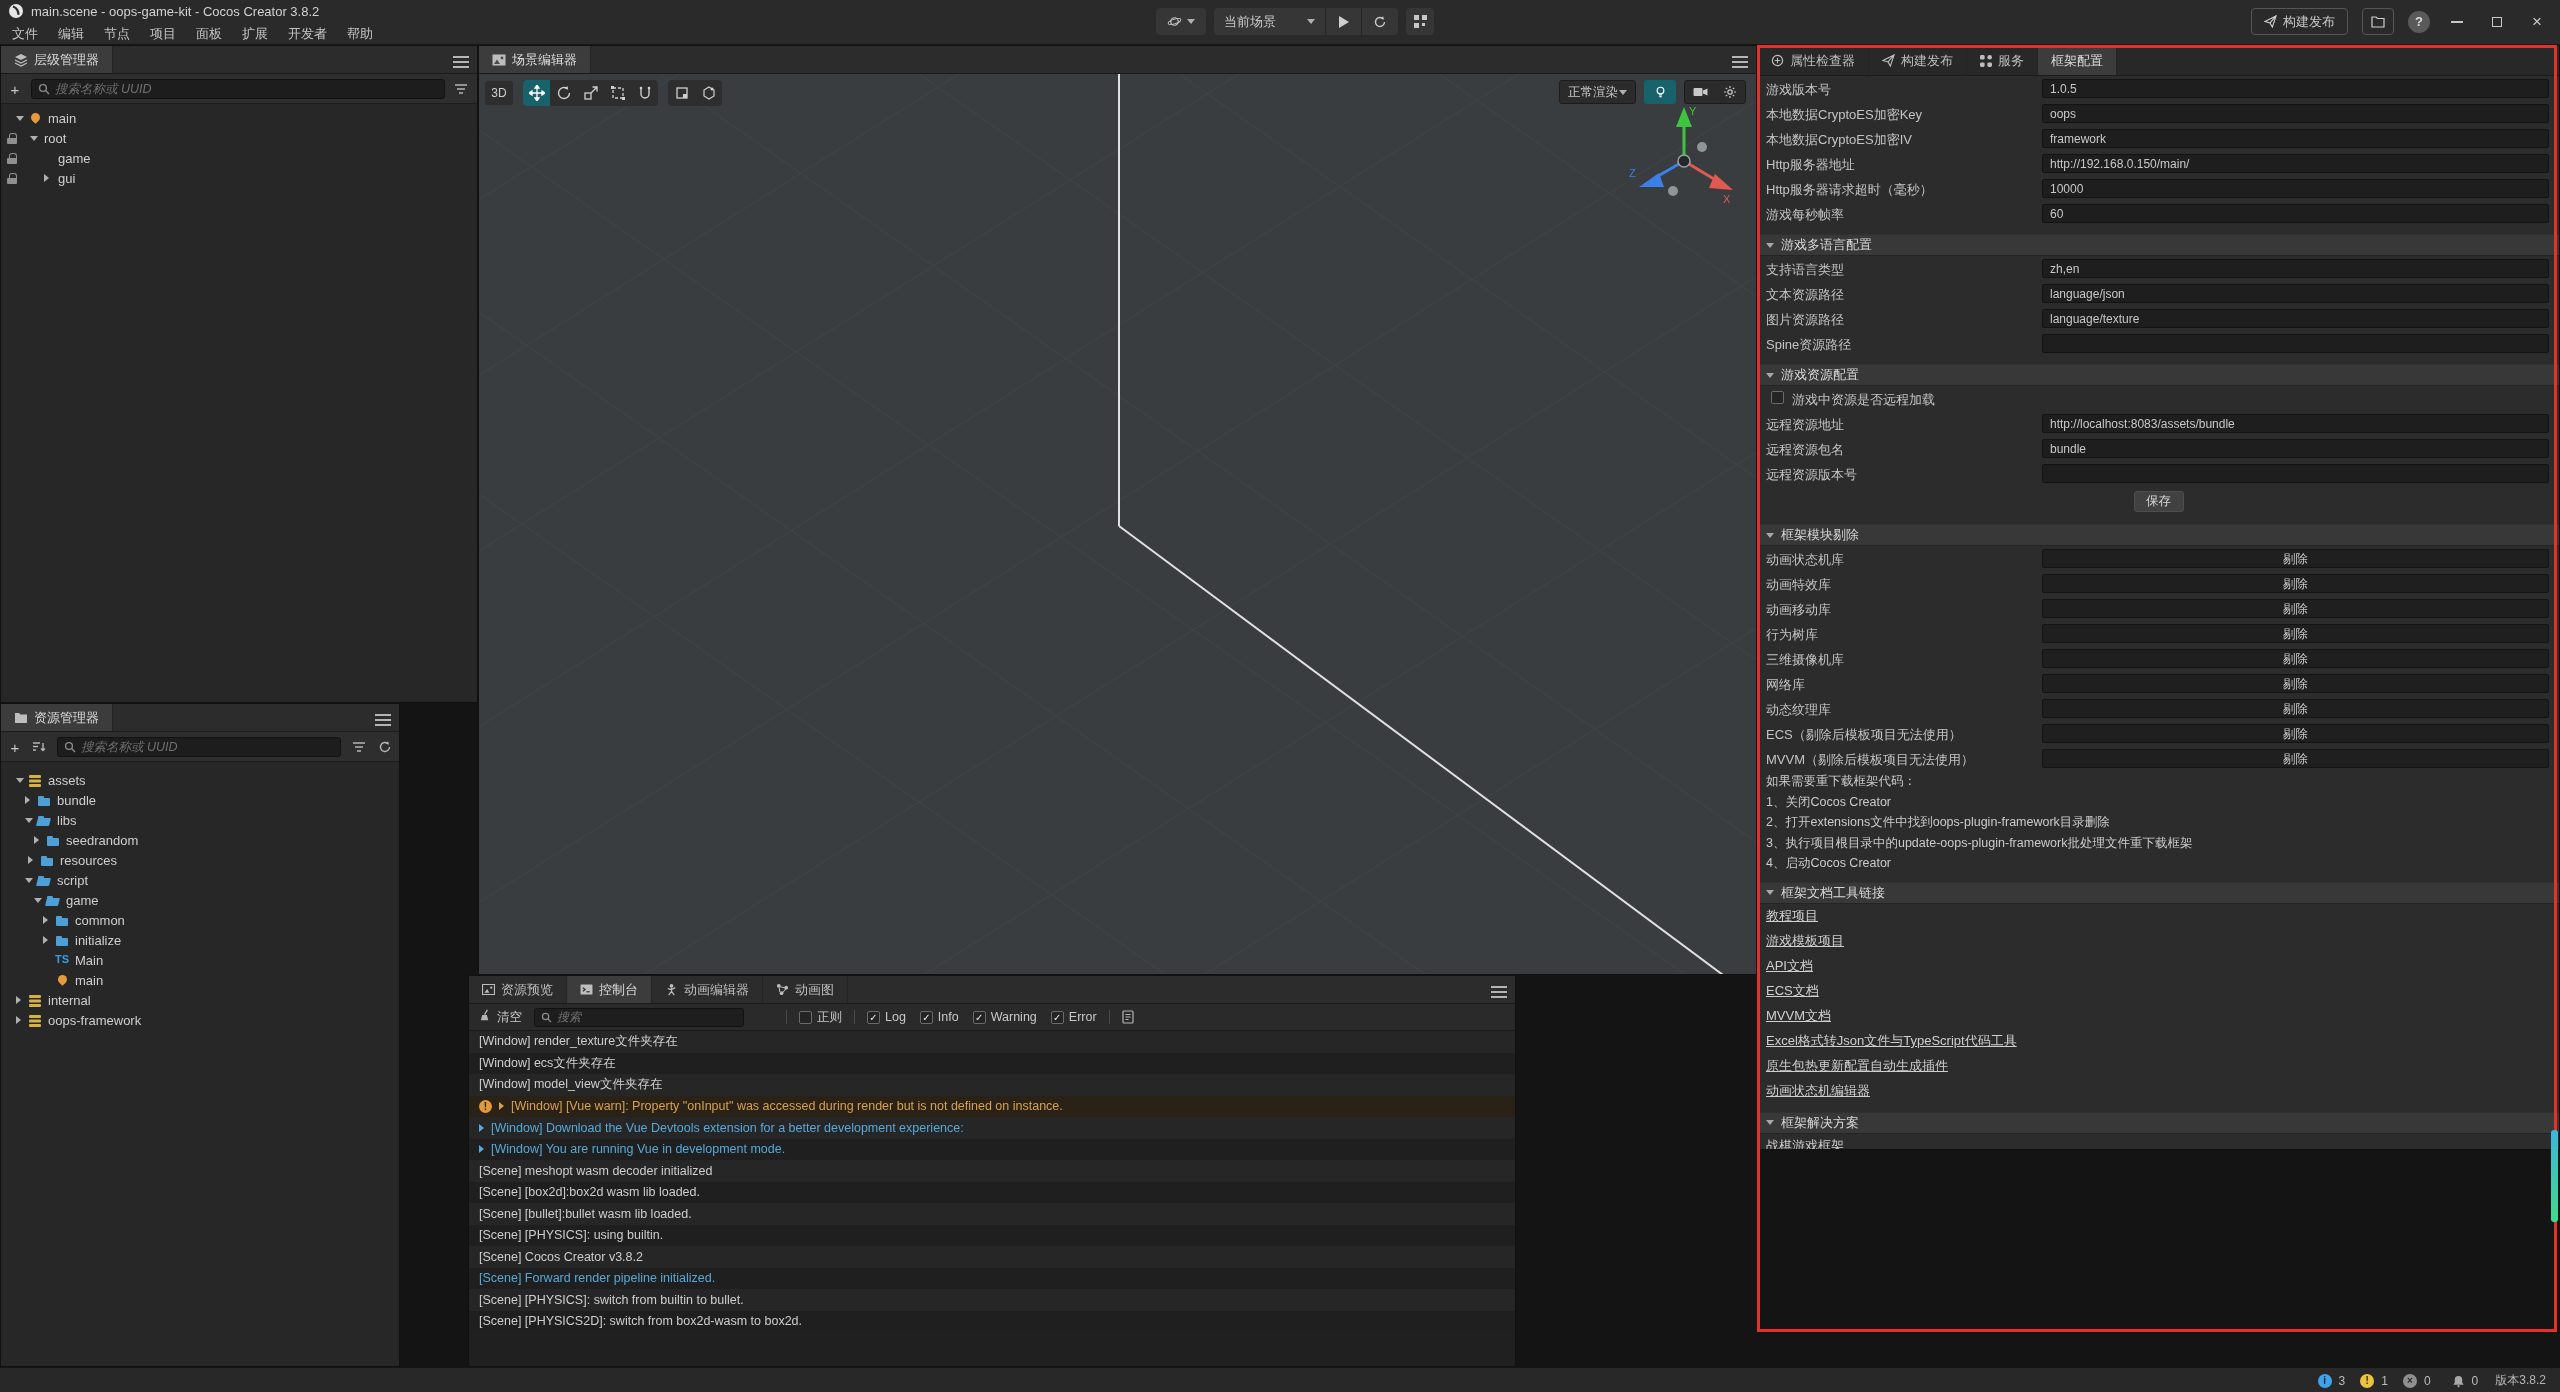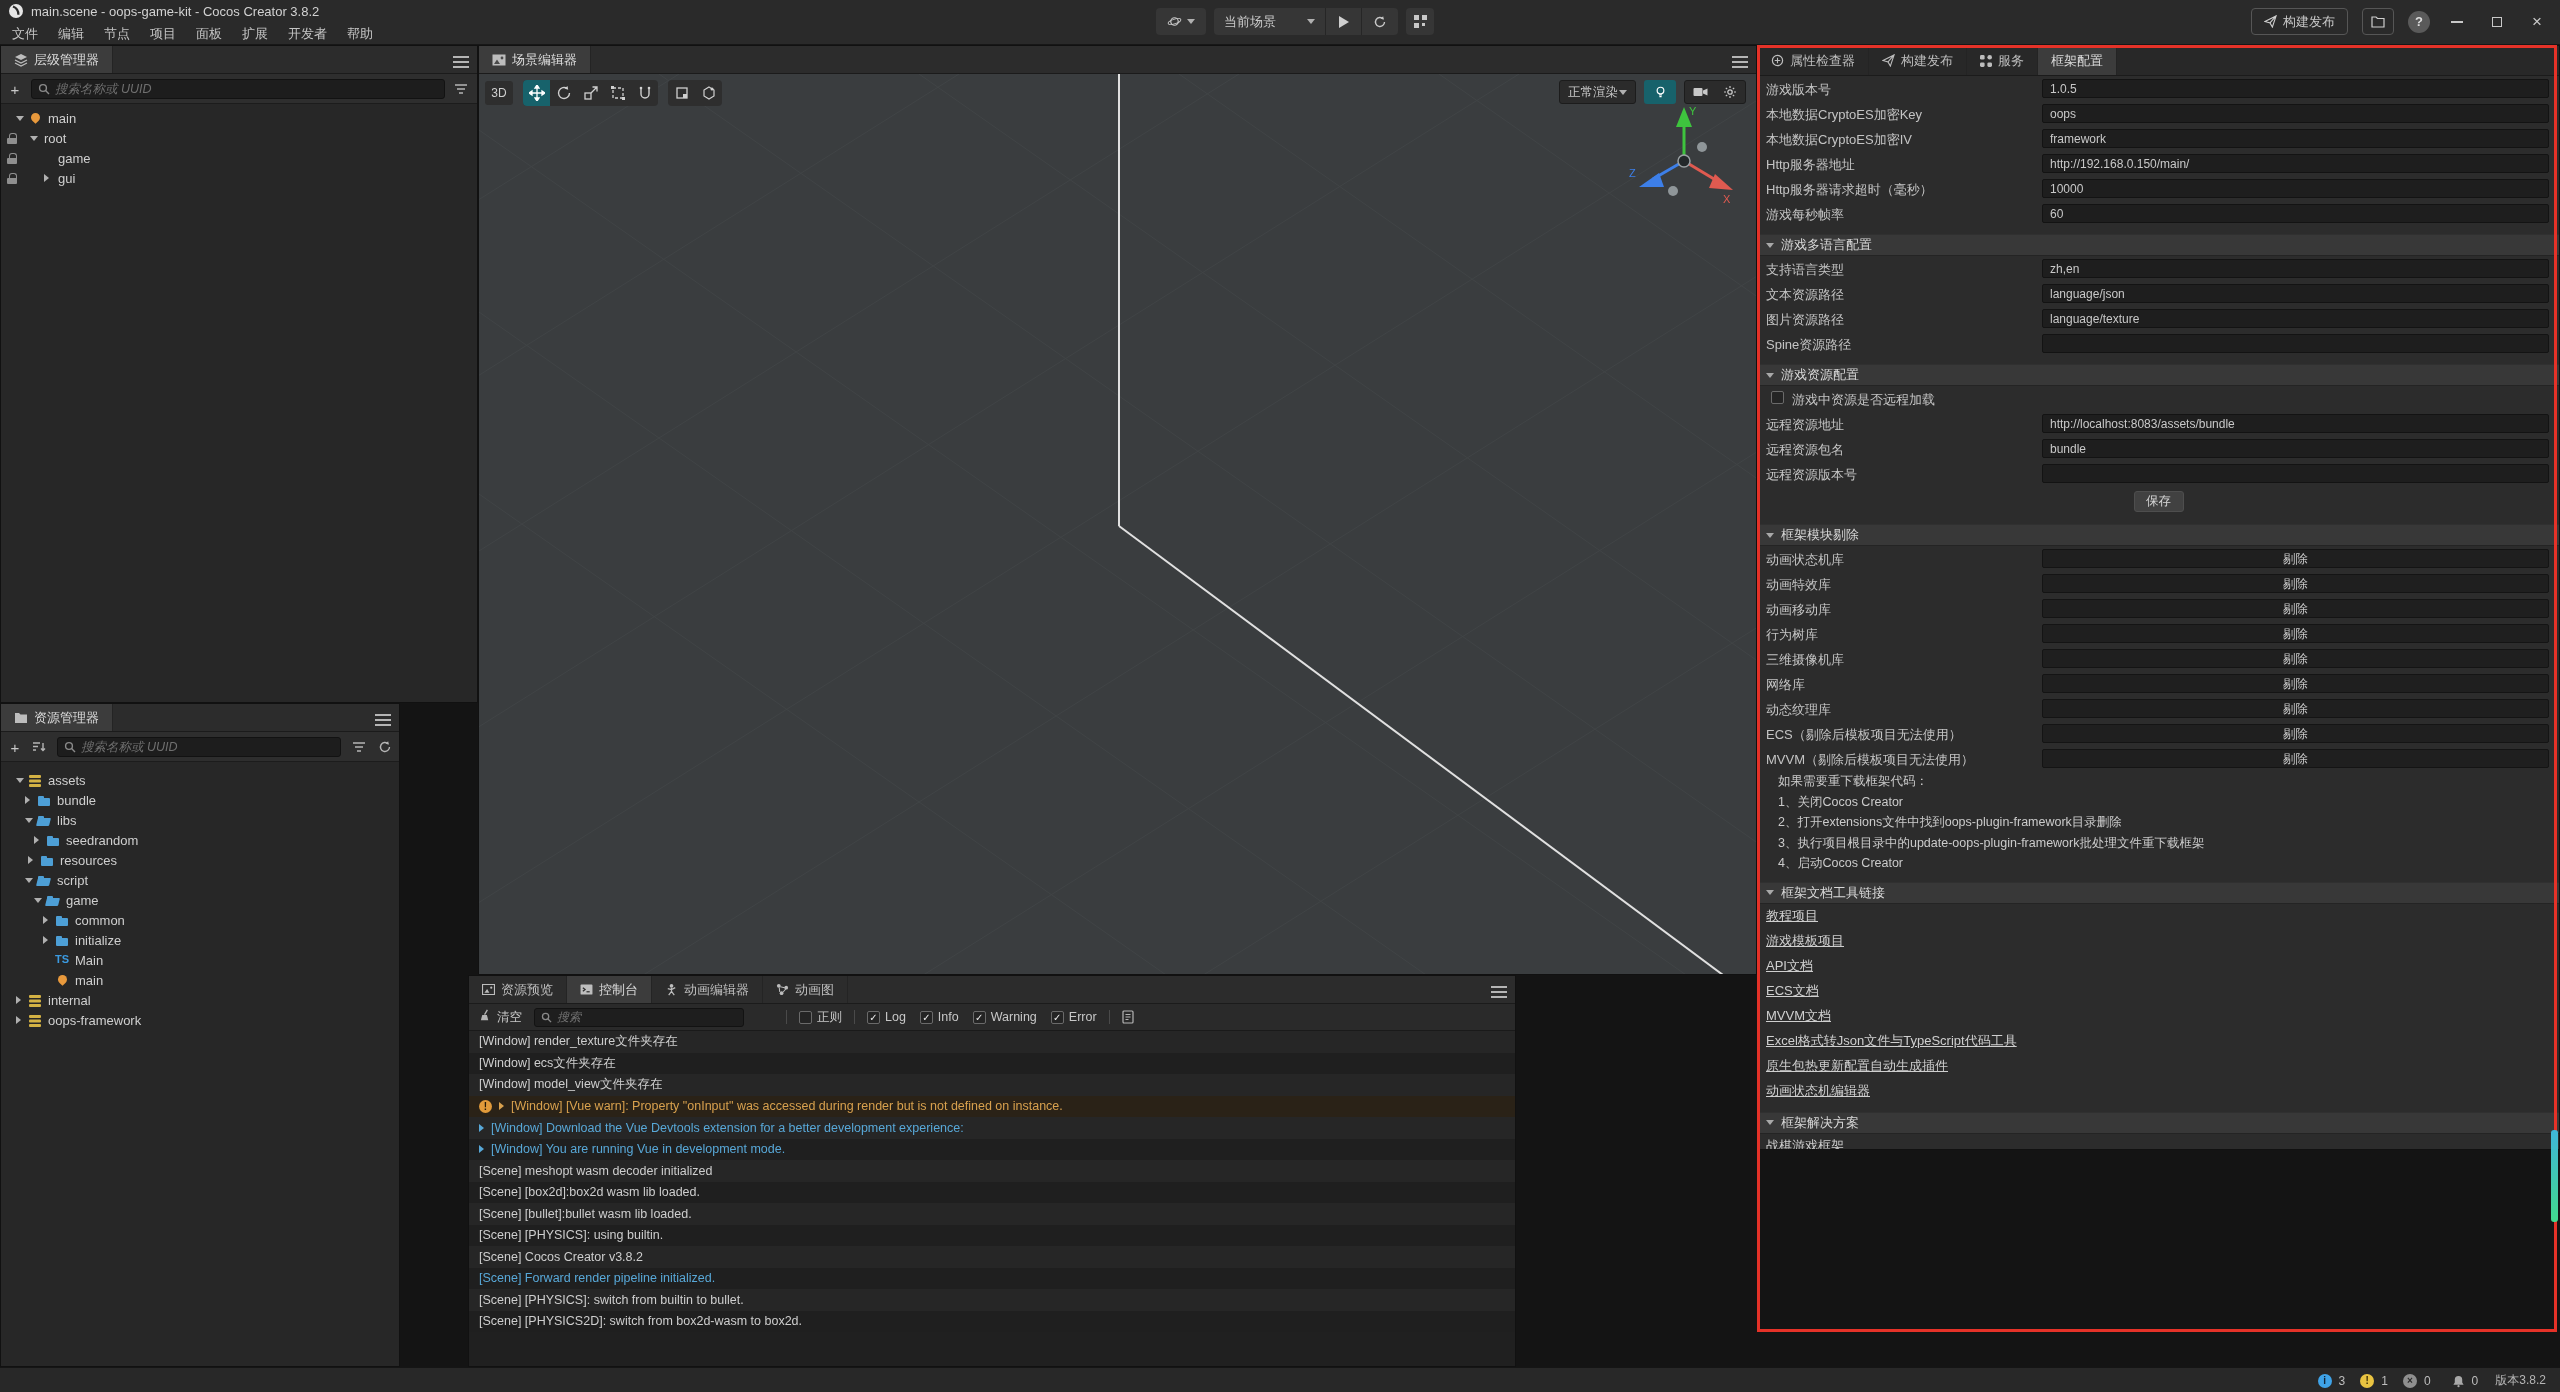--- a/index.html
+++ b/index.html
@@ -97,21 +97,21 @@
 .sec-chev{width:0;height:0;border-left:4px solid transparent;border-right:4px solid transparent;border-top:5px solid #a8a8a8}
 .formrow{position:relative;height:25px}
 .flabel{position:absolute;left:8px;top:5px;color:#c4c4c4;white-space:nowrap}
 .finput{position:absolute;left:284px;right:10px;top:3px;height:19px;background:#1e1e1e;border:1px solid #131313;border-radius:2px;color:#c9c9c9;font-size:12px;padding:0 7px;font-family:"Liberation Sans",sans-serif;outline:none}
 .modbtn{position:absolute;left:284px;right:10px;top:3px;height:19px;background:#1f1f1f;border:1px solid #141414;border-radius:2px;text-align:center;line-height:18px;font-size:12.5px;color:#c9c9c9;cursor:pointer}
 .checkrow{position:relative;height:25px}
 .checkrow .cbx{position:absolute;left:13px;top:5px}
 .checkrow .flabel{left:34px}
 .saverow{height:30px;display:flex;align-items:center;justify-content:center}
 #save-btn{min-width:50px;height:21px;background:#414141;border:1px solid #4e4e4e;border-radius:3px;color:#d6d6d6;font-size:12.5px;padding:0 10px;cursor:pointer}
-.noteline{height:20.5px;line-height:20.5px;padding-left:20px;color:#cbcbcb;white-space:nowrap;font-size:12.5px}
+.noteline{height:20.5px;line-height:20.5px;padding-left:8px;color:#cbcbcb;white-space:nowrap;font-size:12.5px}
 .linkrow{height:25px;display:flex;align-items:center;padding-left:8px}
 .linktext{color:var(--link-gray,#cfcfcf);text-decoration:underline;cursor:pointer;white-space:nowrap}
 #red-overlay{position:absolute;left:1757px;top:45px;width:800px;height:1287px;border:3px solid var(--highlight-red,#e53228);z-index:40;pointer-events:none}
 #rp-scrollthumb{position:absolute;left:2551px;top:1130px;width:7px;height:92px;border-radius:3px;background:linear-gradient(180deg,#3fb6d8,#41d98d);z-index:45;cursor:pointer}
 
 #statusbar{position:absolute;left:0;top:1367px;width:2560px;height:25px;background:#282828;border-top:1px solid #151515}
 #status-right{position:absolute;right:14px;top:0;height:25px;display:flex;align-items:center;gap:7px;font-size:12px;color:#bdbdbd}
 .sico{width:14px;height:14px;border-radius:50%;display:inline-flex;align-items:center;justify-content:center;font-size:10px;font-weight:bold;margin-left:8px}
 .sico.info{background:var(--status-info-blue,#3fa3e8);color:#10253a}
 .sico.warn{background:var(--status-warn-yellow,#e9c341);color:#3a2d06}

